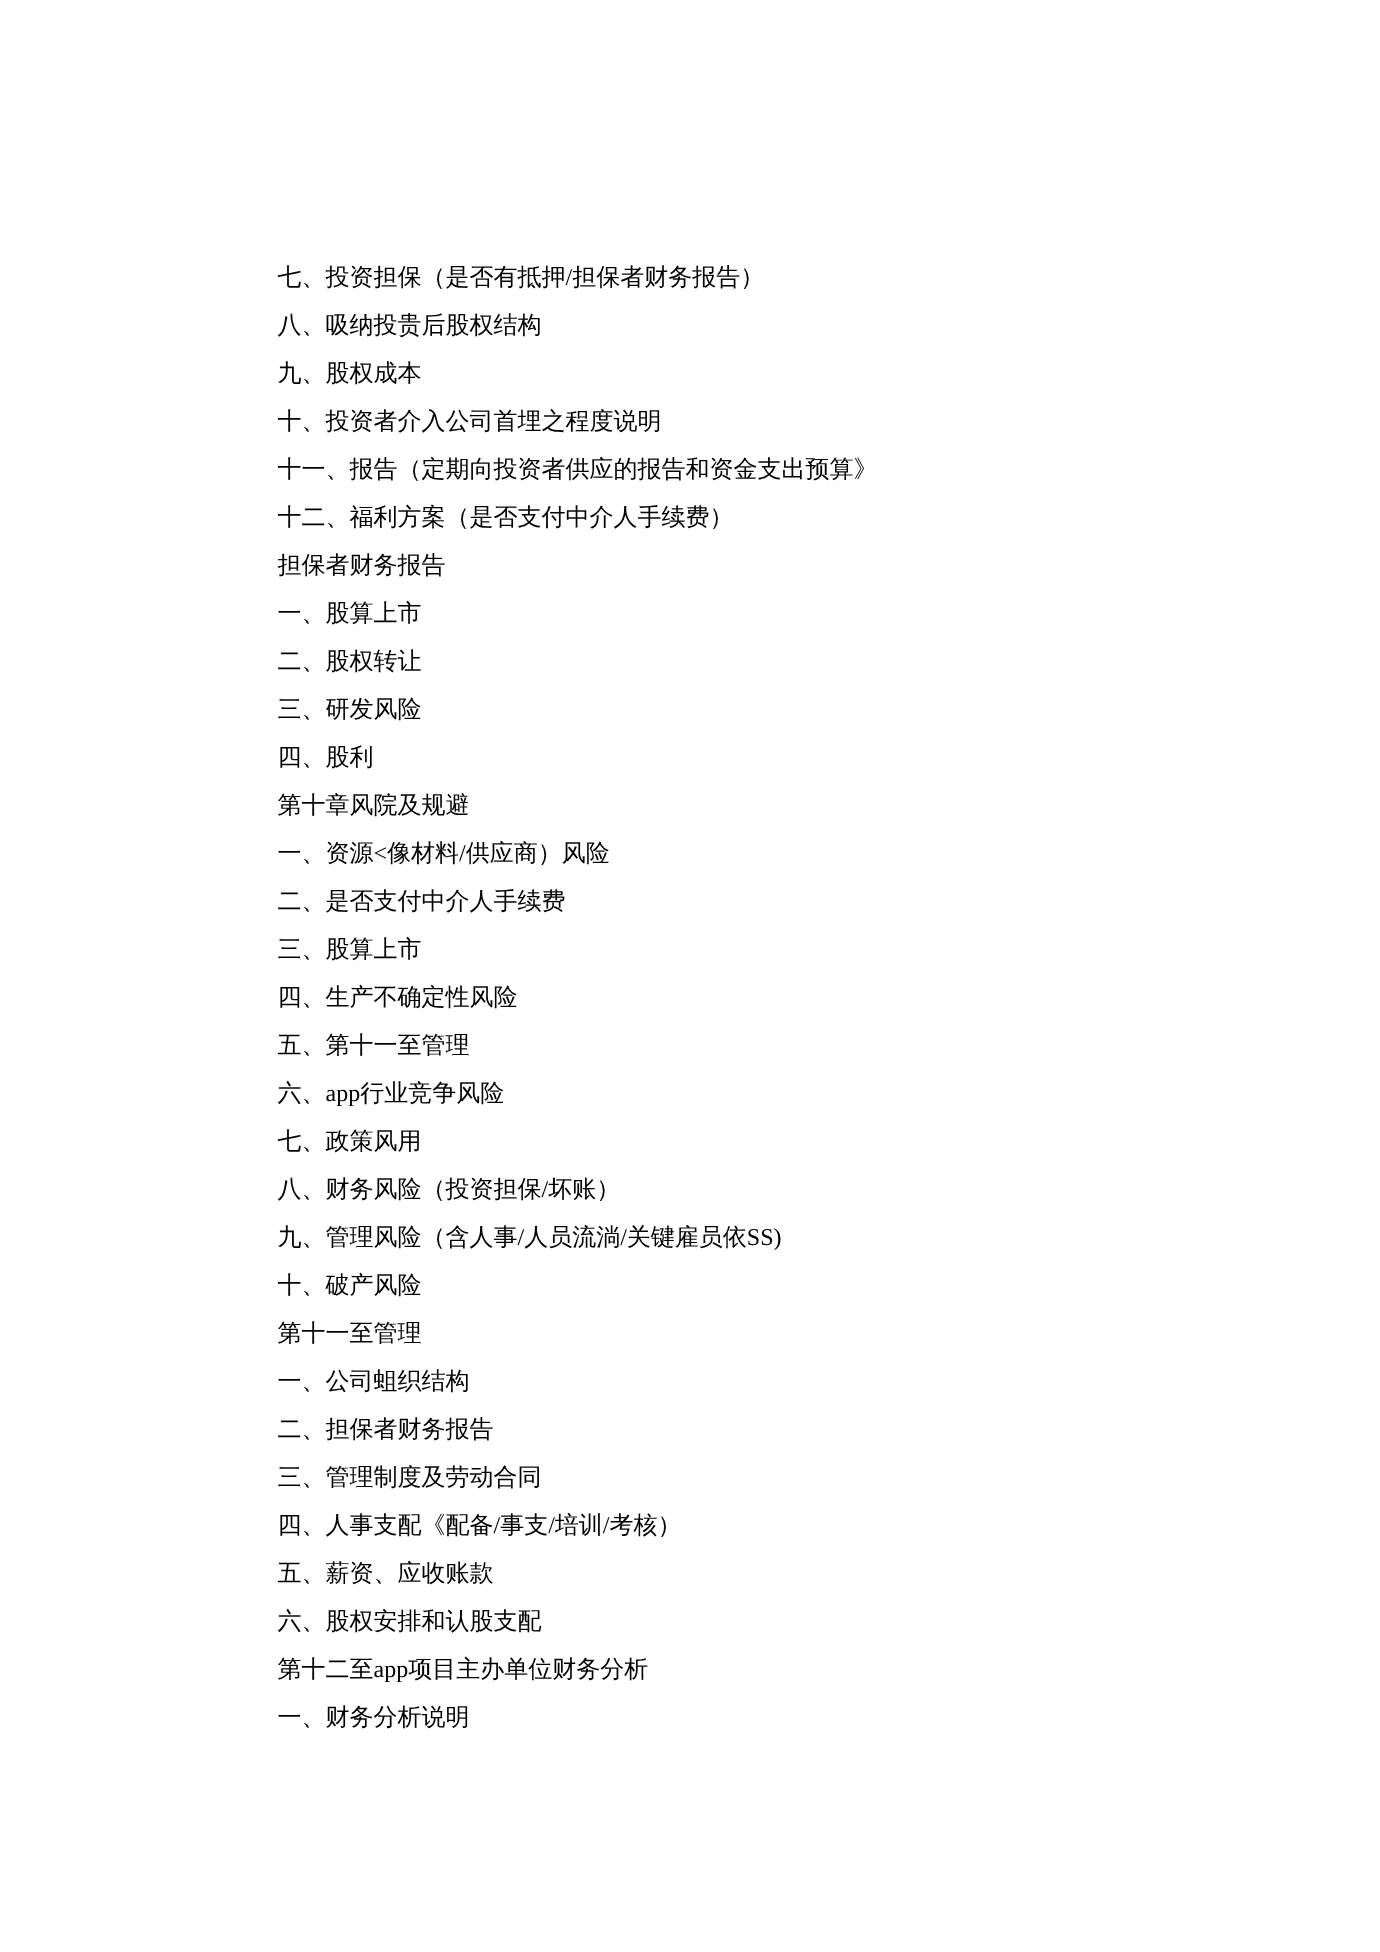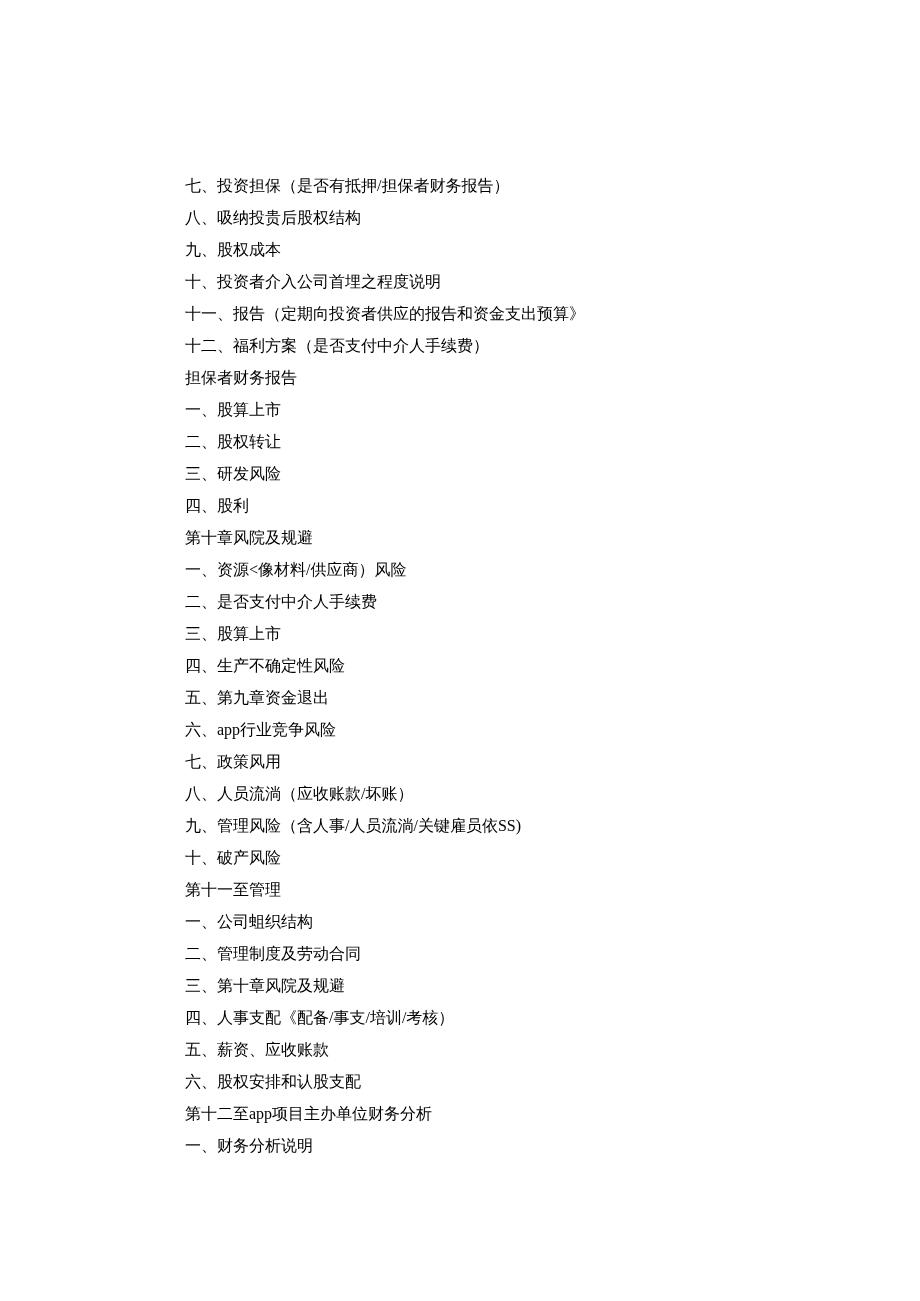--- a/index.html
+++ b/index.html
@@ -33,27 +33,27 @@
 <div class="line">担保者财务报告</div>
 <div class="line">一、股算上市</div>
 <div class="line">二、股权转让</div>
 <div class="line">三、研发风险</div>
 <div class="line">四、股利</div>
 <div class="line">第十章风院及规避</div>
 <div class="line">一、资源&lt;像材料/供应商）风险</div>
 <div class="line">二、是否支付中介人手续费</div>
 <div class="line">三、股算上市</div>
 <div class="line">四、生产不确定性风险</div>
-<div class="line">五、第九章资金退出</div>
+<div class="line">五、第十一至管理</div>
 <div class="line">六、app行业竞争风险</div>
 <div class="line">七、政策风用</div>
-<div class="line">八、人员流淌（应收账款/坏账）</div>
+<div class="line">八、财务风险（投资担保/坏账）</div>
 <div class="line">九、管理风险（含人事/人员流淌/关键雇员依SS)</div>
 <div class="line">十、破产风险</div>
 <div class="line">第十一至管理</div>
 <div class="line">一、公司蛆织结构</div>
-<div class="line">二、管理制度及劳动合同</div>
-<div class="line">三、第十章风院及规避</div>
+<div class="line">二、担保者财务报告</div>
+<div class="line">三、管理制度及劳动合同</div>
 <div class="line">四、人事支配《配备/事支/培训/考核）</div>
 <div class="line">五、薪资、应收账款</div>
 <div class="line">六、股权安排和认股支配</div>
 <div class="line">第十二至app项目主办单位财务分析</div>
 <div class="line">一、财务分析说明</div>
 
 </body></html>

